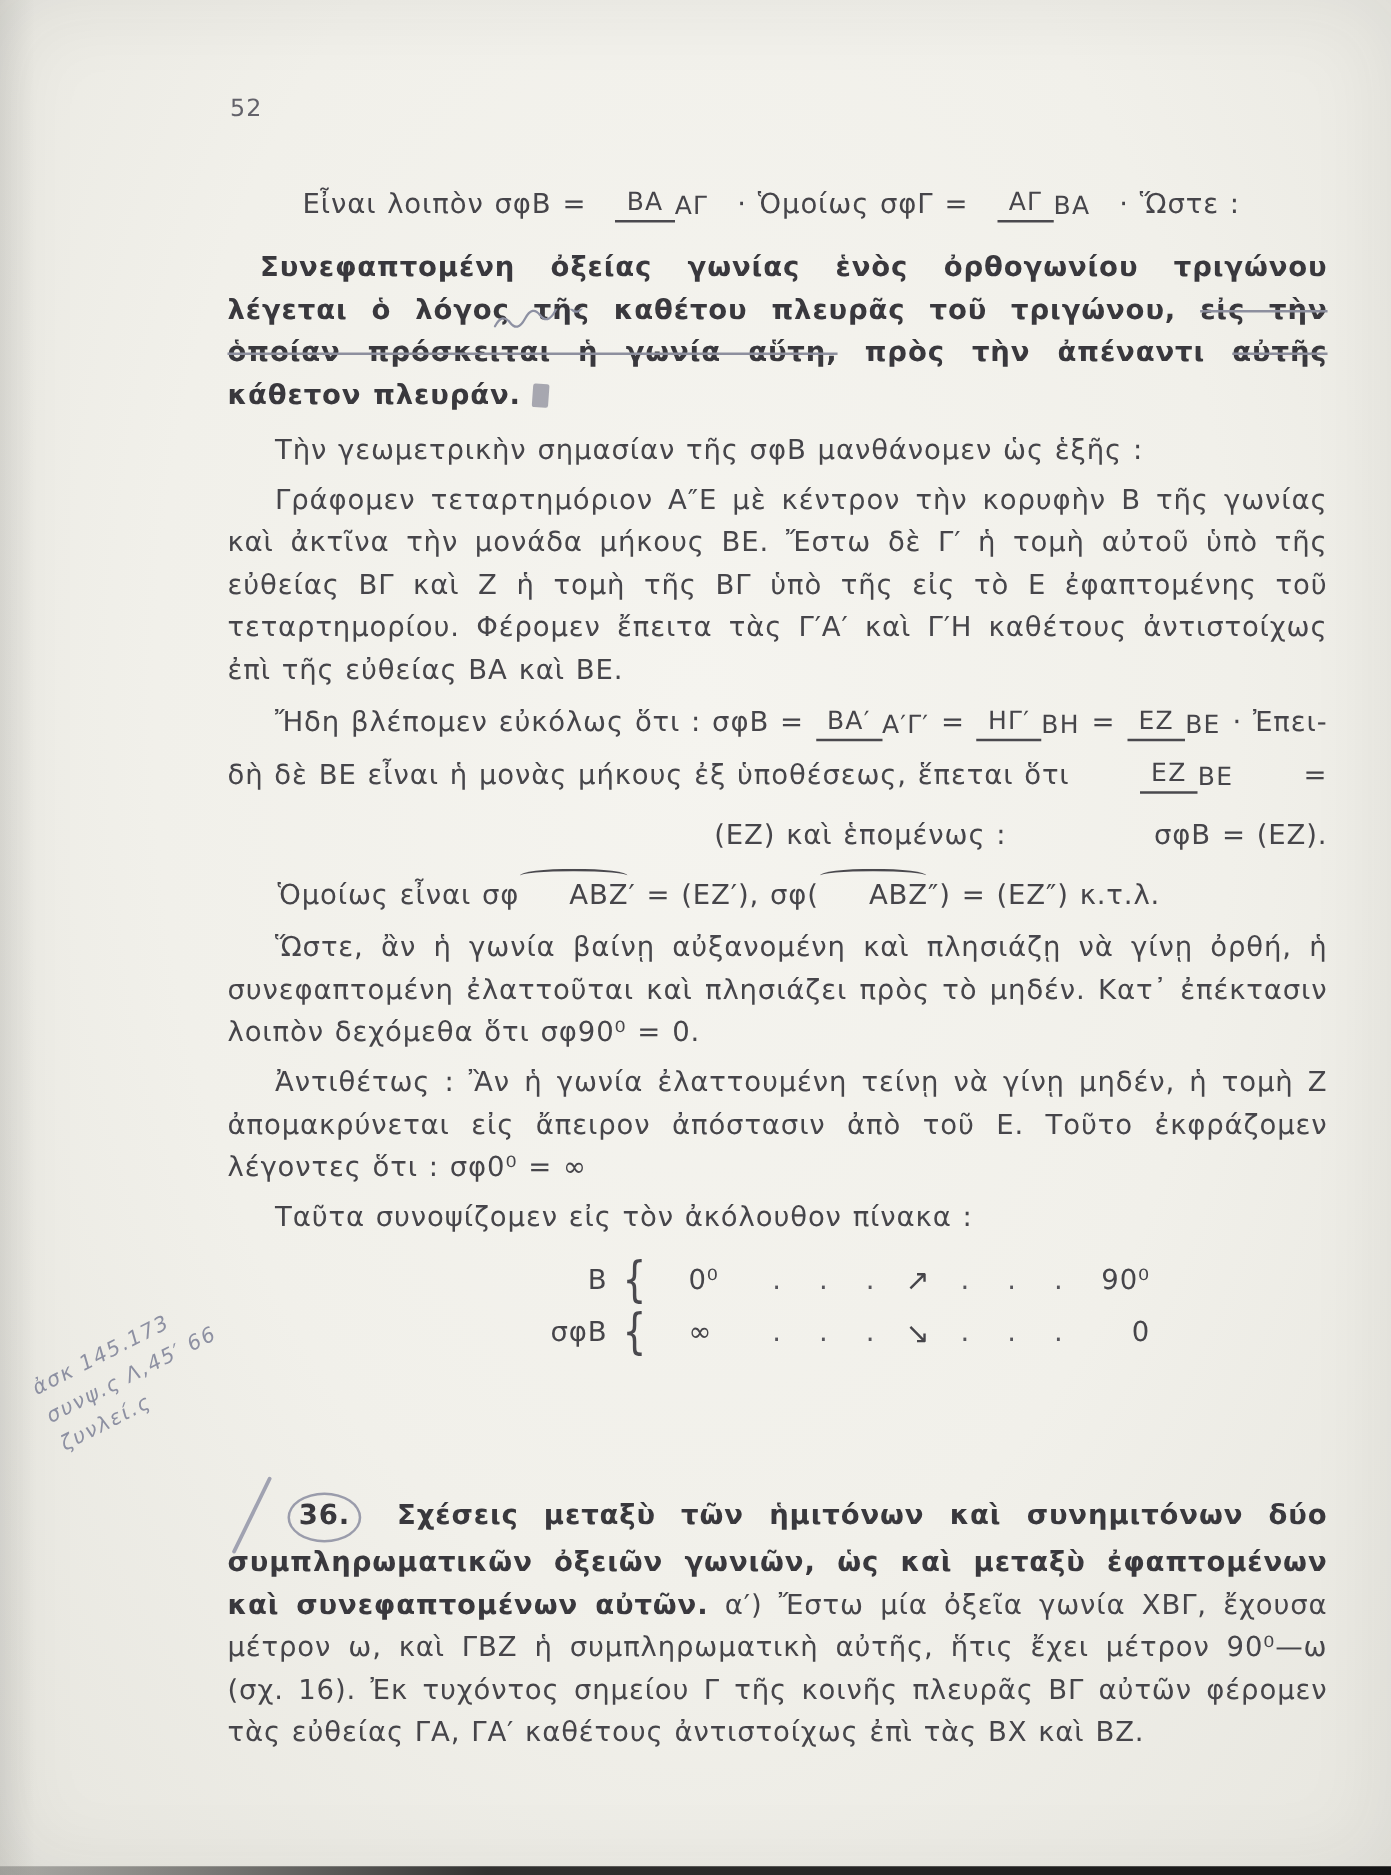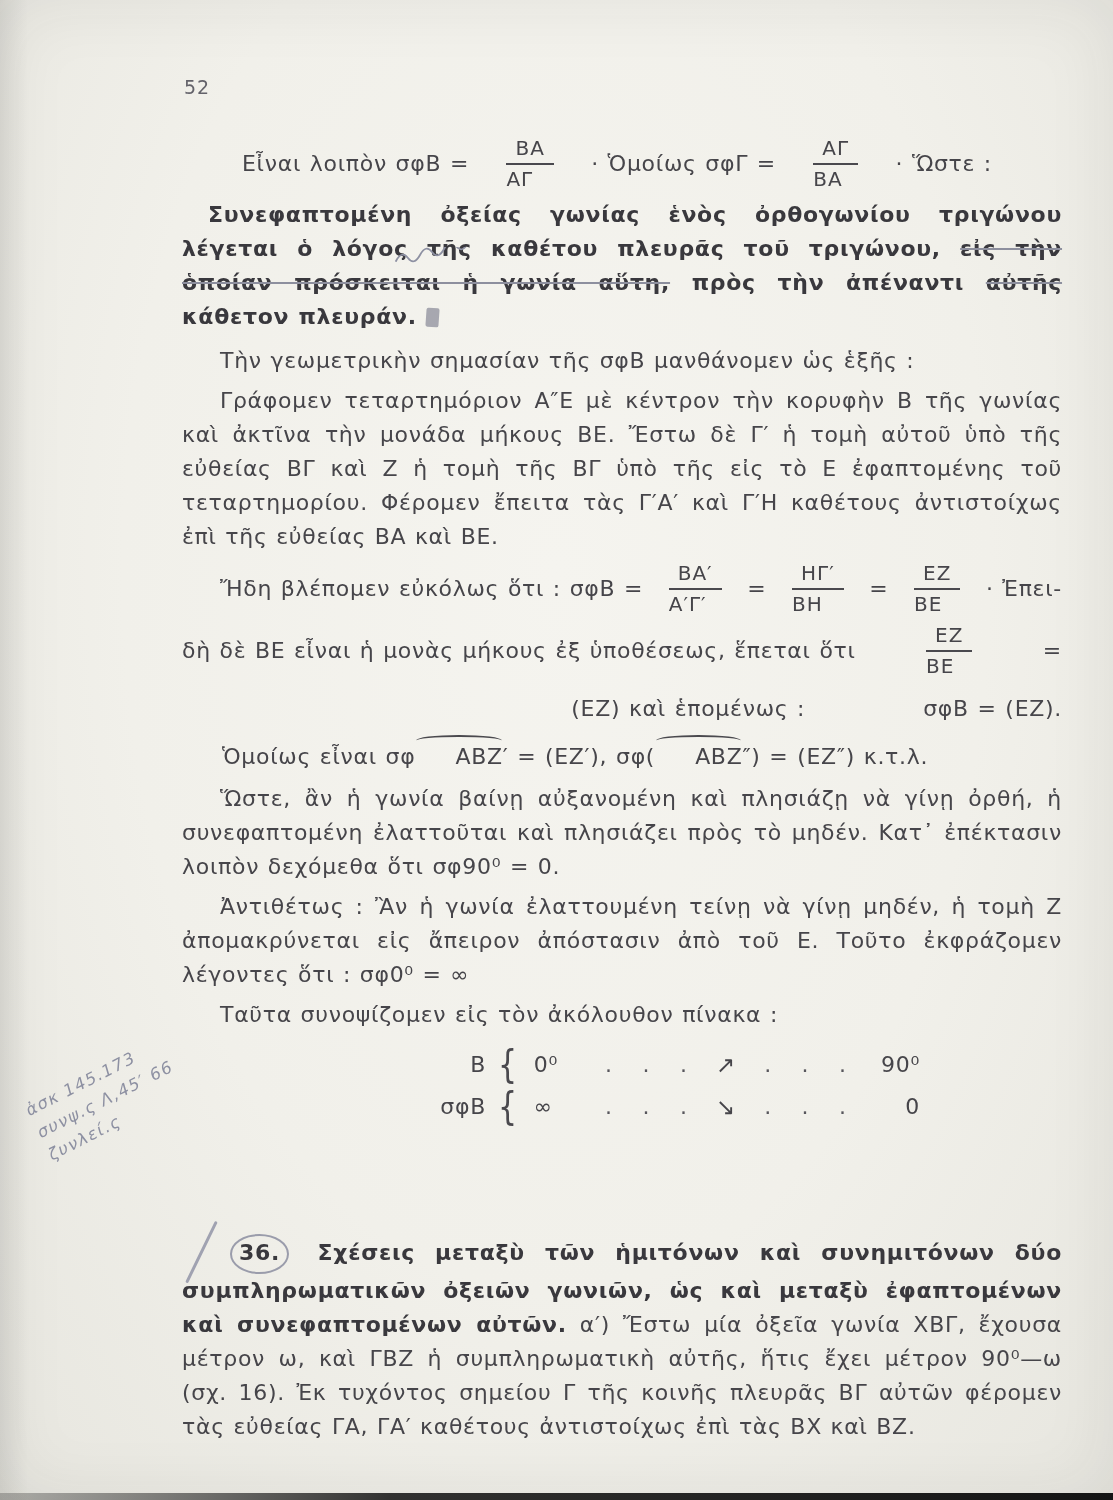--- a/index.html
+++ b/index.html
@@ -23,22 +23,22 @@
 
   .text-block { position:absolute; left:182px; top:134px; width:880px;
     font-size:22px; line-height:34px; letter-spacing:0.7px; word-spacing:1px;
     text-align:justify; }
 
   p { margin:0 0 6px 0; text-indent:38px; }
   .boldtext { font-weight:bold; color:#39383d; }
   .strike { text-decoration:line-through; text-decoration-thickness:2.4px;
     text-decoration-color:#8d8f9e; }
 
-  .frac { display:inline-flex; flex-direction:column; vertical-align:middle;
-    text-align:left; font-size:20px; line-height:1.15; letter-spacing:1px; margin:0 4px; }
+  .frac { display:inline-flex; flex-direction:row; vertical-align:middle;
+    text-align:right; font-size:20px; line-height:1.15; letter-spacing:1px; margin:0 4px; }
   .frac .num { display:block; border-bottom:2px solid #4a494e; padding:0 9px 3px; }
   .frac .den { display:block; padding-top:3px; }
 
   .formula-line { display:flex; align-items:center; justify-content:space-between;
     padding:0 70px 0 60px; margin-bottom:4px; min-height:60px; }
 
   .frow { display:flex; align-items:center; justify-content:space-between; margin:8px 0; }
   .frow-first { padding-left:38px; }
   .frow-c { justify-content:flex-end; margin-top:14px; }
   .frow-c .result { margin-left:118px; }
@@ -52,21 +52,21 @@
   .hat { position:relative; display:inline-block; }
   .hat::before { content:""; position:absolute; left:1px; right:1px; top:-5px; height:9px;
     border-top:2px solid #4a494e; border-radius:50% 50% 0 0; }
 
   .p-omoios { text-indent:40px; margin-top:14px; margin-bottom:8px; }
 
   .table-block { margin:12px 0 0 238px; width:500px; }
   .trow { display:flex; align-items:center; line-height:42px; }
   .tlabel { width:66px; text-align:right; margin-right:12px; }
   .tbrace { font-size:30px; transform:scaleY(1.3); margin-right:16px; color:#4a494e; }
-  .tinner { flex:1; display:flex; align-items:flex-start; }
+  .tinner { flex:1; display:flex; align-items:flex-start;margin-left:17px; }
   .tv1 { width:56px; text-align:left; }
   .tdots { flex:1; text-align:center; word-spacing:22px; color:#57565c; }
   .tarrow { width:46px; text-align:center; font-size:23px; }
   .tv2 { width:58px; text-align:right; }
 
   .sect { margin-top:62px; text-indent:48px; }
   .circle36 { position:relative; display:inline-block; text-indent:0; font-weight:bold;
     color:#39383d; border:2.2px solid #9a9cab; border-radius:50%;
     padding:0 7px 2px 7px; margin-right:9px;margin-top:44px; }
   .circle36::before { content:""; position:absolute; left:-32px; top:-18px; width:2.5px;

